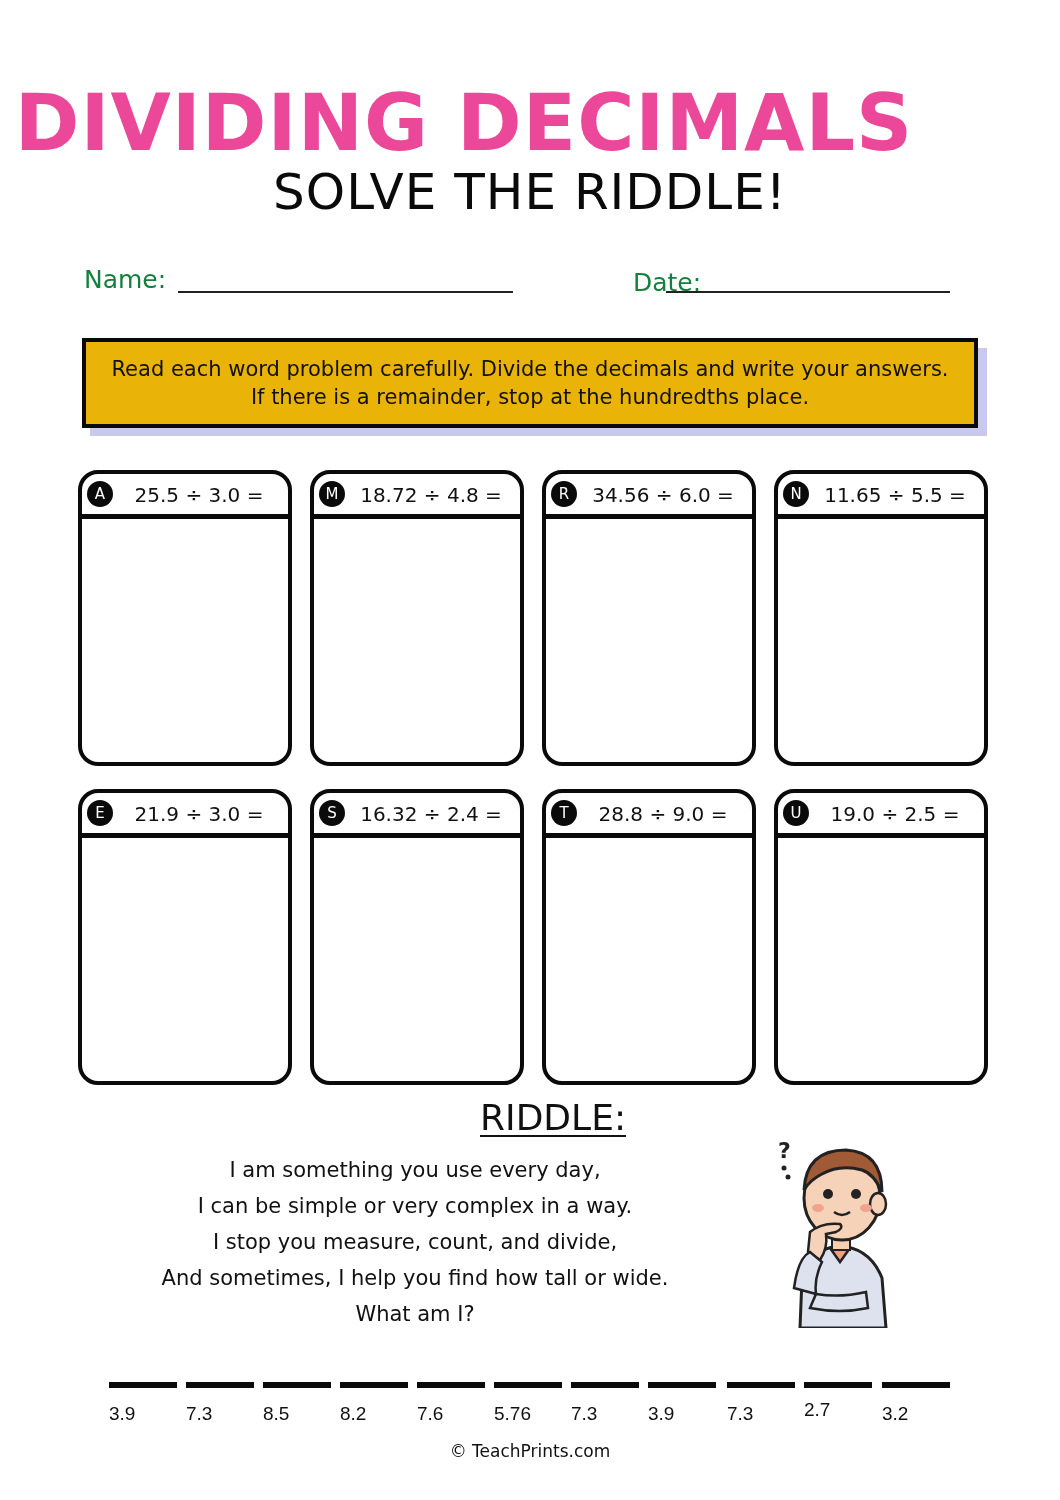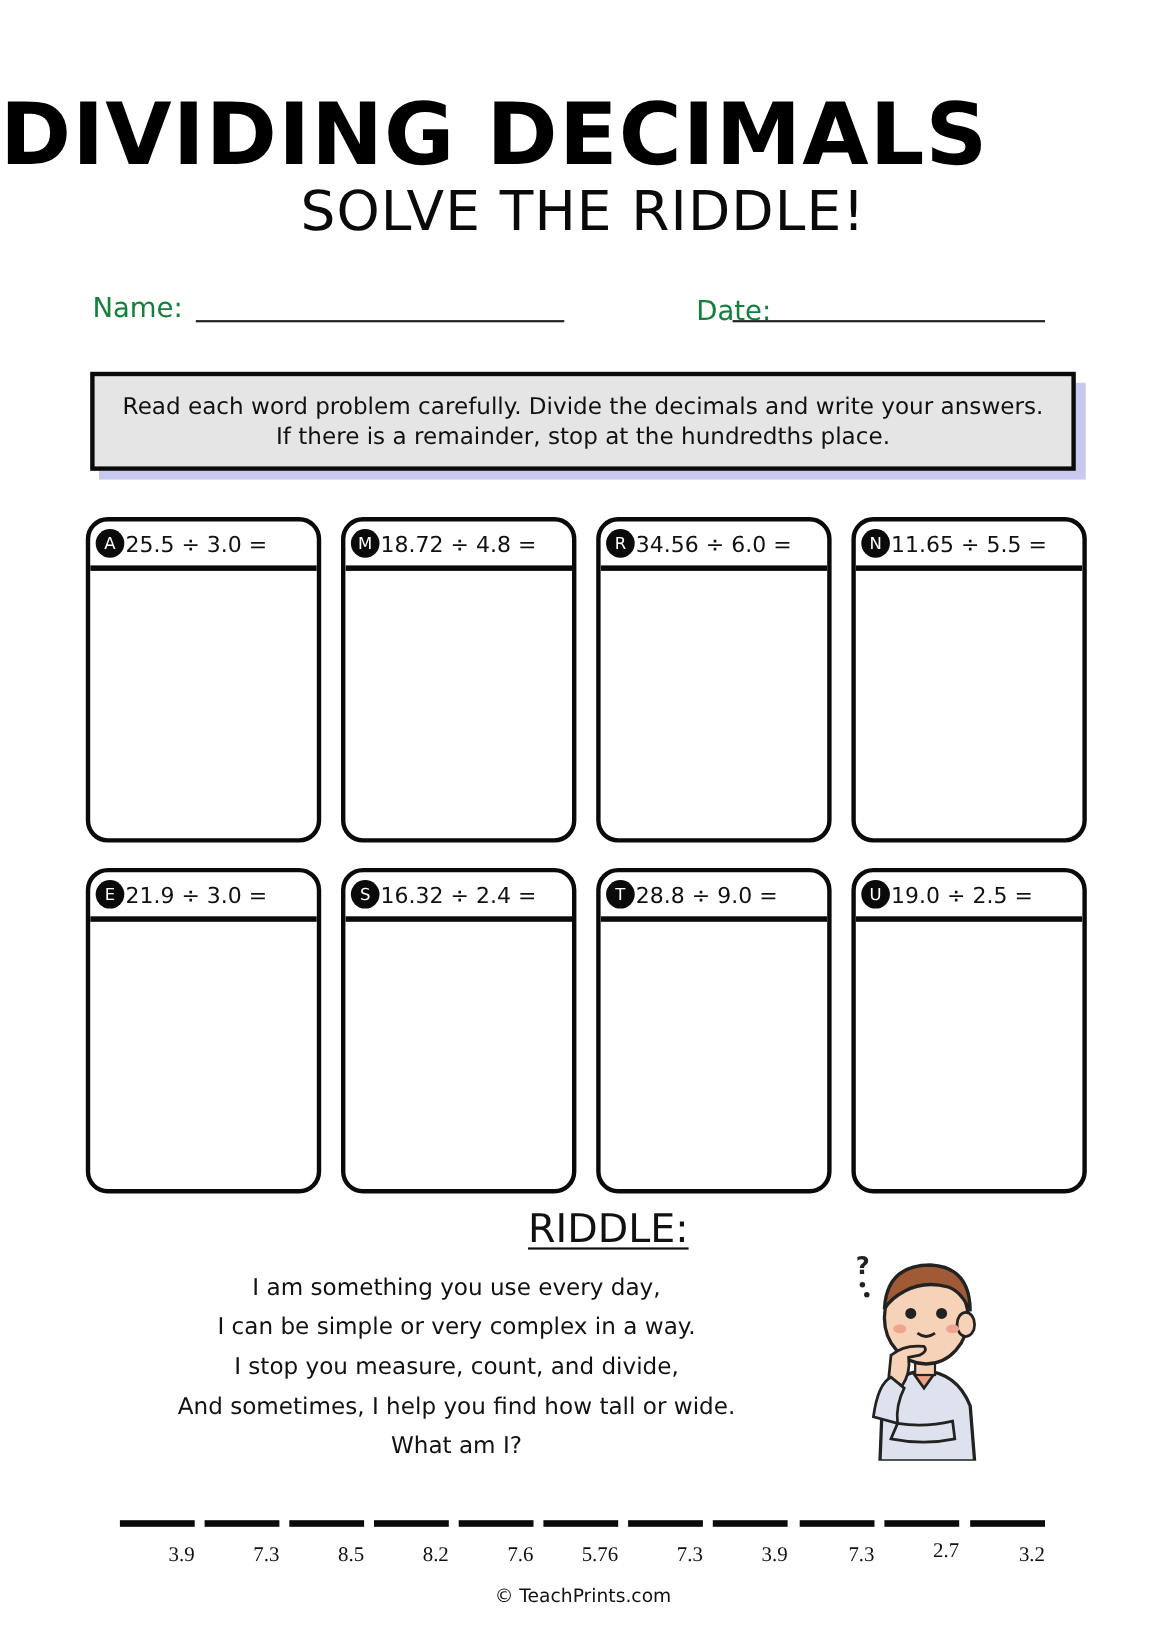--- a/index.html
+++ b/index.html
@@ -1,34 +1,34 @@
 <!DOCTYPE html>
 <html><head>
 <meta charset="utf-8">
 <style>
   html, body { margin: 0; padding: 0; background: #ffffff; }
   body { width: 1060px; height: 1500px; position: relative; overflow: hidden; color: #111; font-family: "DejaVu Sans", sans-serif; }
-  .title { position: absolute; left: 0; width: 928px; top: 78px; font-family: "DejaVu Sans", sans-serif; font-weight: bold; font-size: 78px; letter-spacing: 1px; line-height: 90px; color: #000000; }
+  .title { position: absolute; left: 0; width: 928px; top: 78px; text-align: center; font-family: "DejaVu Sans", sans-serif; font-weight: bold; font-size: 78px; letter-spacing: 1px; line-height: 90px; color: #ec4899; }
   .subtitle { position: absolute; left: 0; width: 1060px; top: 166px; text-align: center; font-family: "DejaVu Sans", sans-serif; font-weight: normal; font-size: 50px; letter-spacing: 1px; line-height: 52px; color: #0a0a0a; }
   .field-label { position: absolute; font-family: "DejaVu Sans", sans-serif; font-size: 25px; line-height: 30px; color: #15803d; }
   .field-line { position: absolute; height: 0; border-bottom: 2px solid #222; }
   .instructions-shadow { position: absolute; left: 90px; top: 348px; width: 897px; height: 88px; background: #c9c9f0; }
-  .instructions { position: absolute; left: 82px; top: 338px; width: 890px; height: 82px; border: 4px solid #0a0a0a; background: #e5e5e5; box-sizing: content-box; display: flex; align-items: center; justify-content: center; text-align: center; font-family: "DejaVu Sans", sans-serif; font-size: 21px; line-height: 28px; padding: 0 20px; box-sizing: border-box; width: 896px; height: 90px; }
+  .instructions { position: absolute; left: 82px; top: 338px; width: 890px; height: 82px; border: 4px solid #0a0a0a; background: #eab308; box-sizing: content-box; display: flex; align-items: center; justify-content: center; text-align: center; font-family: "DejaVu Sans", sans-serif; font-size: 21px; line-height: 28px; padding: 0 20px; box-sizing: border-box; width: 896px; height: 90px; }
   .card { position: absolute; width: 214px; border: 4px solid #0a0a0a; border-radius: 20px; background: #fff; box-sizing: border-box; overflow: hidden; }
   .card-head { height: 40px; border-bottom: 5px solid #0a0a0a; display: flex; align-items: center; position: relative; }
   .badge { position: absolute; left: 5px; top: 7px; width: 26px; height: 26px; border-radius: 50%; background: #0a0a0a; color: #fff; font-size: 15px; line-height: 26px; text-align: center; font-family: "DejaVu Sans", sans-serif; }
-  .problem { position: absolute; left: 32px; right: 4px; top: 0; height: 40px; line-height: 42px; font-family: "DejaVu Sans", sans-serif; font-size: 20px; white-space: nowrap; }
+  .problem { position: absolute; left: 32px; right: 4px; top: 0; height: 40px; line-height: 42px; text-align: center; font-family: "DejaVu Sans", sans-serif; font-size: 20px; white-space: nowrap; }
   .work-area { height: 100%; }
   .riddle-title { position: absolute; left: 480px; top: 1098px; font-family: "DejaVu Sans", sans-serif; font-size: 36px; line-height: 40px; text-decoration: underline; text-underline-offset: 5px; text-decoration-thickness: 2px; }
   .riddle-lines { position: absolute; left: 145px; width: 540px; top: 1152px; text-align: center; font-family: "DejaVu Sans", sans-serif; font-size: 21px; line-height: 36px; }
   .riddle-line { display: block; }
   .thinker { position: absolute; left: 770px; top: 1128px; width: 140px; height: 200px; }
   .answer-slot { position: absolute; top: 1382px; width: 68px; }
   .answer-line { height: 6px; background: #0a0a0a; }
-  .answer-value { text-align: right; font-family: Liberation Serif, serif; font-size: 19px; line-height: 24px; margin-top: 14px; }
+  .answer-value { text-align: left; font-family: Liberation Sans, sans-serif; font-size: 19px; line-height: 24px; margin-top: 14px; }
   .footer { position: absolute; left: 0; width: 1060px; top: 1440px; text-align: center; font-family: "DejaVu Sans", sans-serif; font-size: 17px; line-height: 22px; }
 </style>
 </head>
 <body>
 
 <div class="title">DIVIDING DECIMALS</div>
 <div class="subtitle">SOLVE THE RIDDLE!</div>
 
 <div class="field-label" style="left:84px; top:265px;">Name:</div>
 <div class="field-line" style="left:178px; top:291px; width:335px;"></div>

